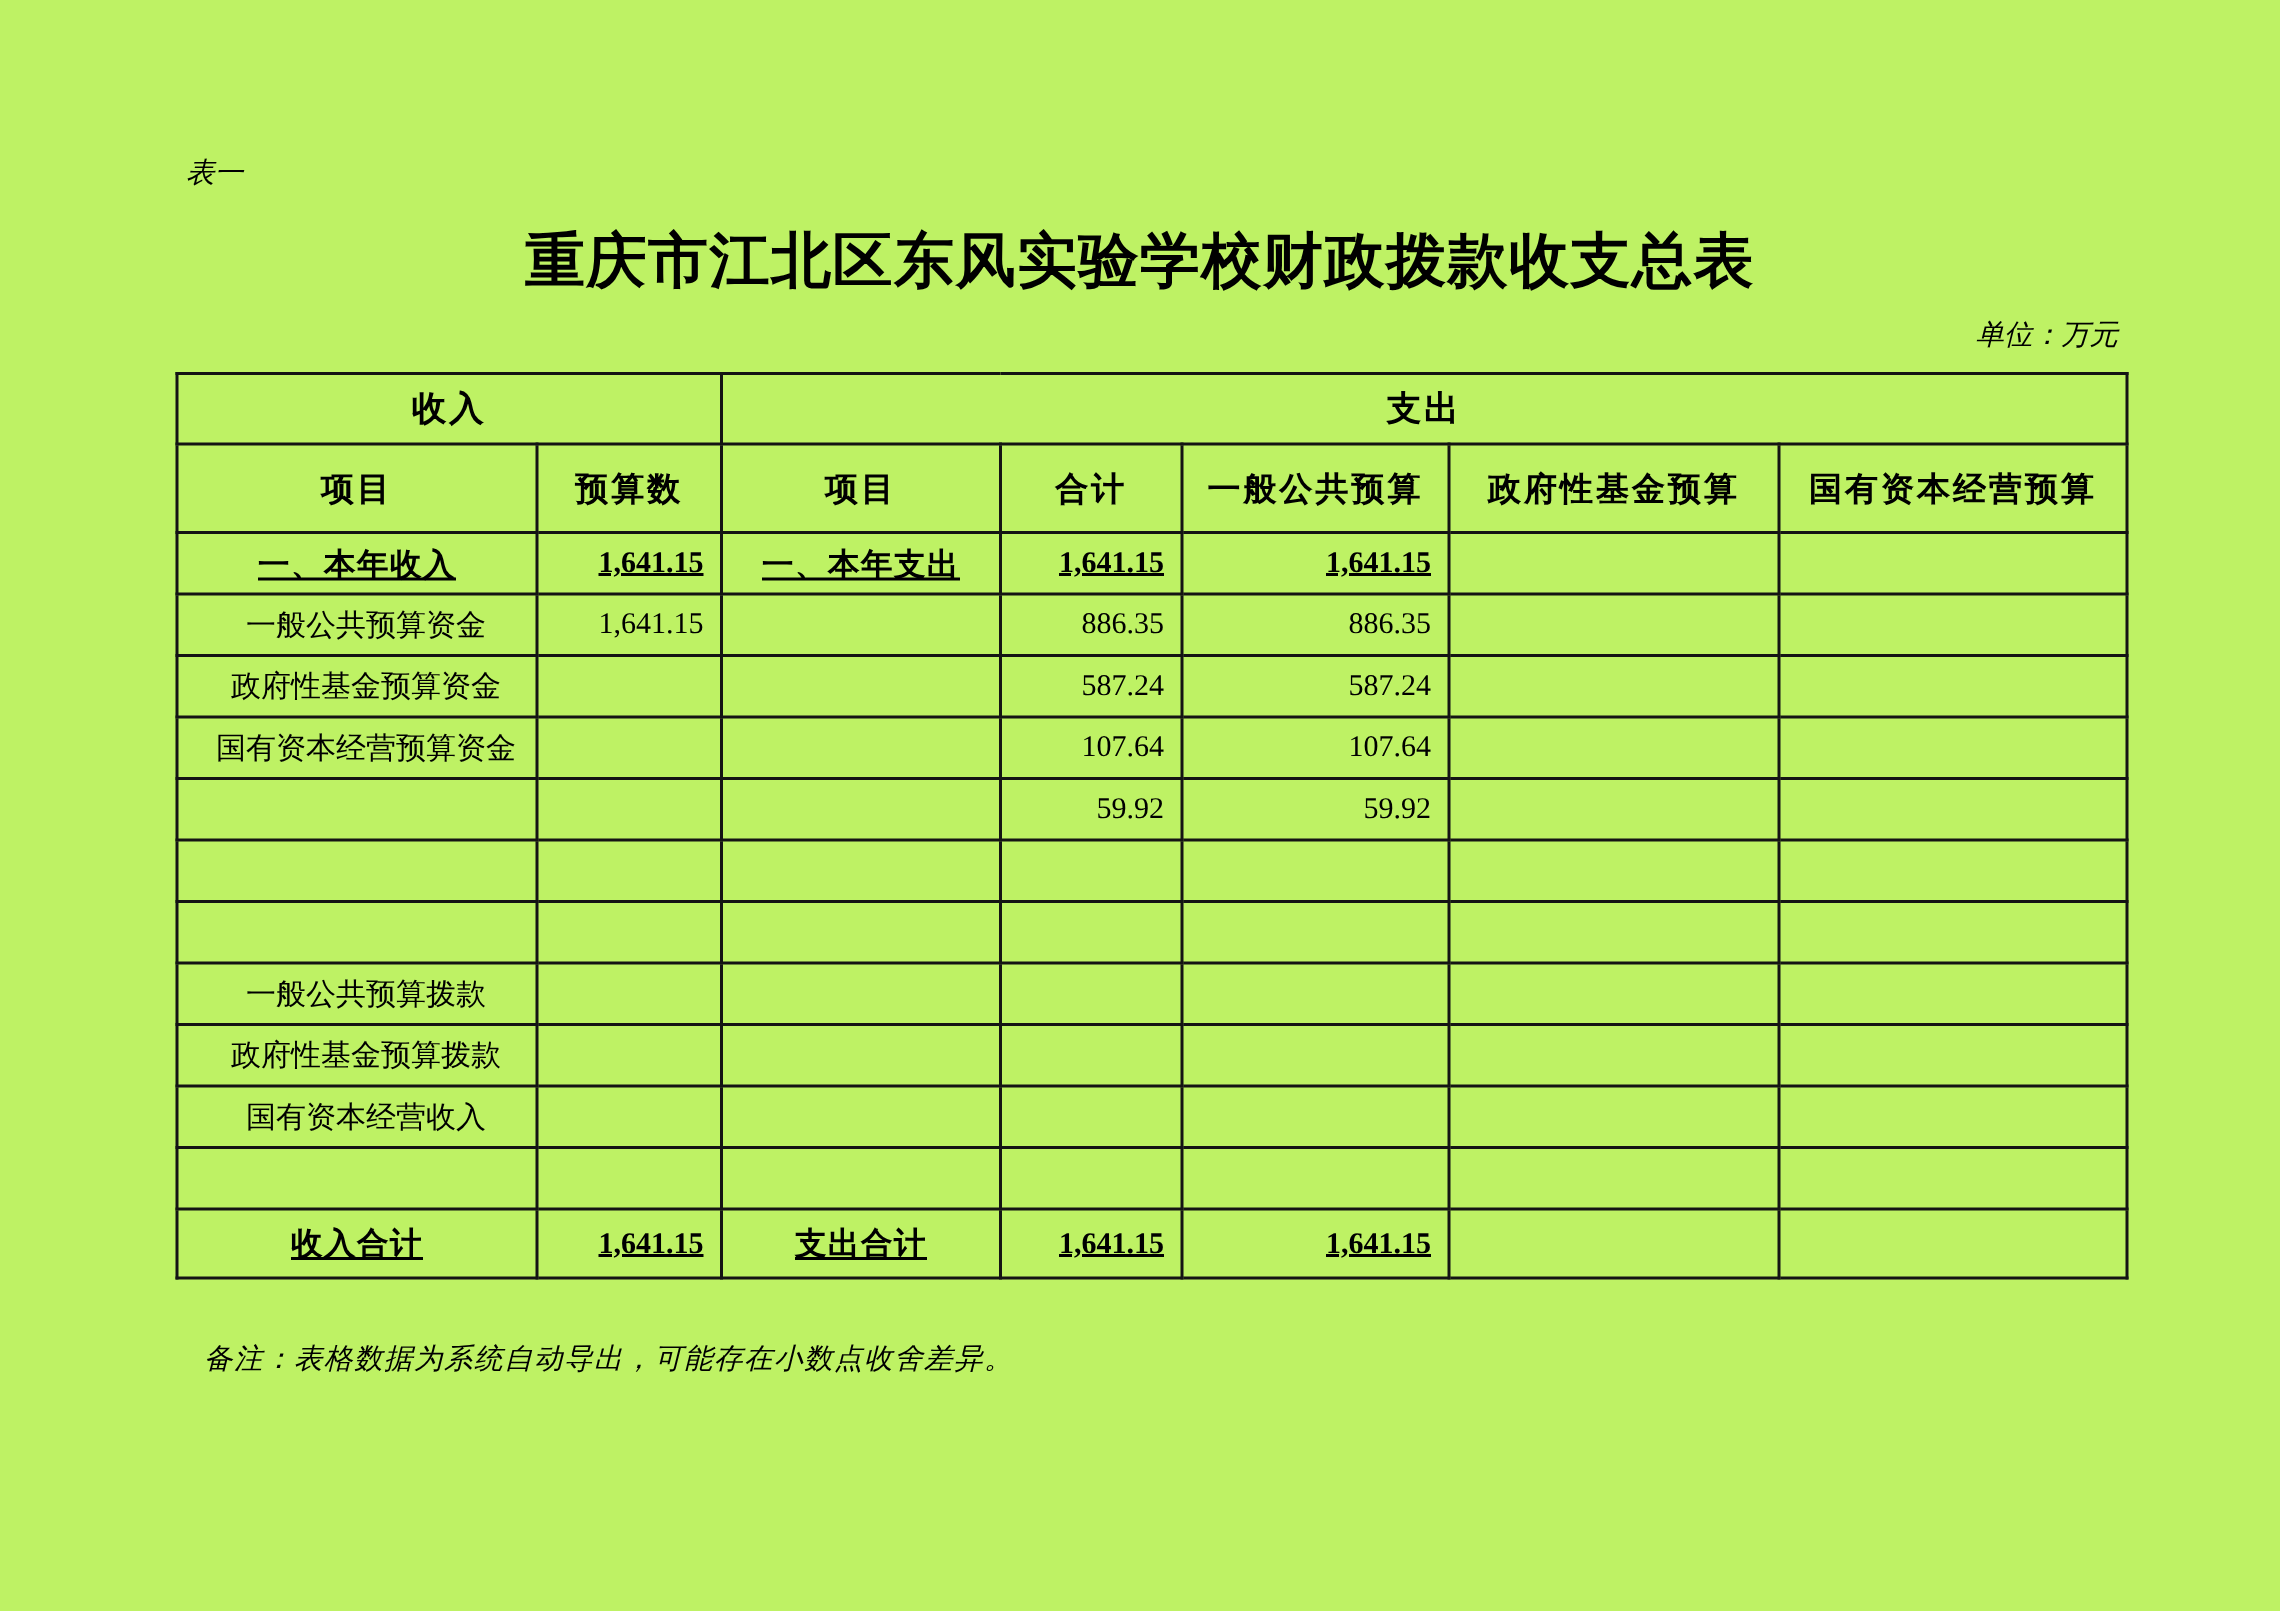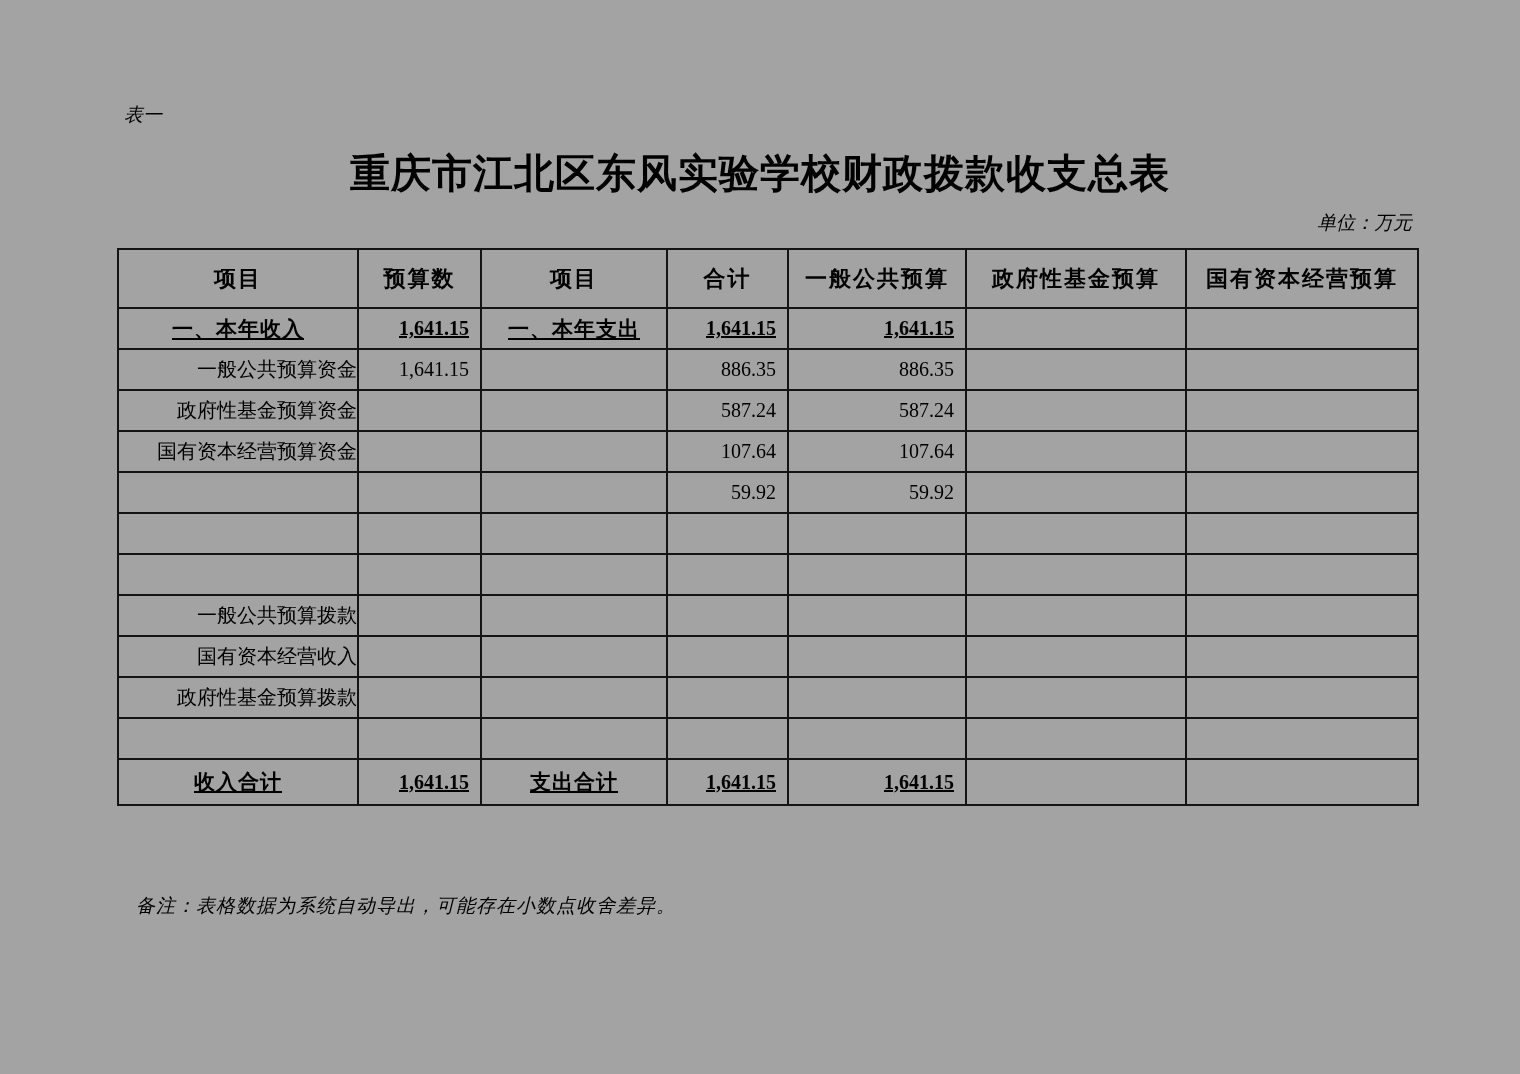--- a/index.html
+++ b/index.html
@@ -1,21 +1,21 @@
 <!DOCTYPE html>
 <html><head>
 <meta charset="utf-8">
 <style>
   * { margin: 0; padding: 0; box-sizing: border-box; }
   html, body { background: #e8e8e8; }
   .page {
     position: relative;
     width: 1520px;
     height: 1074px;
-    background: #a3a3a3;
+    background: #bef264;
     font-family: "Liberation Serif", "DejaVu Serif", serif;
     color: #000000;
     overflow: hidden;
   }
   .sheet-label {
     position: absolute;
     left: 124px;
     top: 102px;
     font-size: 19px;
     font-style: italic;
@@ -60,21 +60,21 @@
     font-family: "Liberation Sans", "DejaVu Sans", sans-serif;
     font-weight: bold;
     text-align: center;
   }
   tr.group-header-row th { font-size: 23px; letter-spacing: 2px; }
   tr.column-header-row th { font-size: 22px; letter-spacing: 2px; }
   tbody tr { height: 41px; }
   tbody tr.row-total { height: 46px; }
   .cell-label {
     font-size: 20px;
-    text-align: right;
+    text-align: center;
     padding-left: 12px;
     font-family: "Liberation Serif", "DejaVu Serif", serif;
   }
   .cell-num {
     font-size: 20px;
     text-align: right;
     padding-right: 11px;
     font-family: "Liberation Serif", "DejaVu Serif", serif;
   }
   tr.row-section td, tr.row-total td { font-weight: bold; text-decoration: underline; }
@@ -110,20 +110,24 @@
     <colgroup>
       <col style="width:240px">
       <col style="width:123px">
       <col style="width:186px">
       <col style="width:121px">
       <col style="width:178px">
       <col style="width:220px">
       <col style="width:232px">
     </colgroup>
     <thead>
+      <tr class="group-header-row">
+        <th colspan="2">收入</th>
+        <th colspan="5">支出</th>
+      </tr>
       <tr class="column-header-row">
         <th>项目</th>
         <th>预算数</th>
         <th>项目</th>
         <th>合计</th>
         <th>一般公共预算</th>
         <th>政府性基金预算</th>
         <th>国有资本经营预算</th>
       </tr>
     </thead>
@@ -194,30 +198,30 @@
         <tr class="row-normal">
           <td class="cell-label">一般公共预算拨款</td>
           <td class="cell-num"></td>
           <td class="cell-label"></td>
           <td class="cell-num"></td>
           <td class="cell-num"></td>
           <td class="cell-num"></td>
           <td class="cell-num"></td>
         </tr>
         <tr class="row-normal">
+          <td class="cell-label">政府性基金预算拨款</td>
+          <td class="cell-num"></td>
+          <td class="cell-label"></td>
+          <td class="cell-num"></td>
+          <td class="cell-num"></td>
+          <td class="cell-num"></td>
+          <td class="cell-num"></td>
+        </tr>
+        <tr class="row-normal">
           <td class="cell-label">国有资本经营收入</td>
-          <td class="cell-num"></td>
-          <td class="cell-label"></td>
-          <td class="cell-num"></td>
-          <td class="cell-num"></td>
-          <td class="cell-num"></td>
-          <td class="cell-num"></td>
-        </tr>
-        <tr class="row-normal">
-          <td class="cell-label">政府性基金预算拨款</td>
           <td class="cell-num"></td>
           <td class="cell-label"></td>
           <td class="cell-num"></td>
           <td class="cell-num"></td>
           <td class="cell-num"></td>
           <td class="cell-num"></td>
         </tr>
         <tr class="row-normal">
           <td class="cell-label"></td>
           <td class="cell-num"></td>

